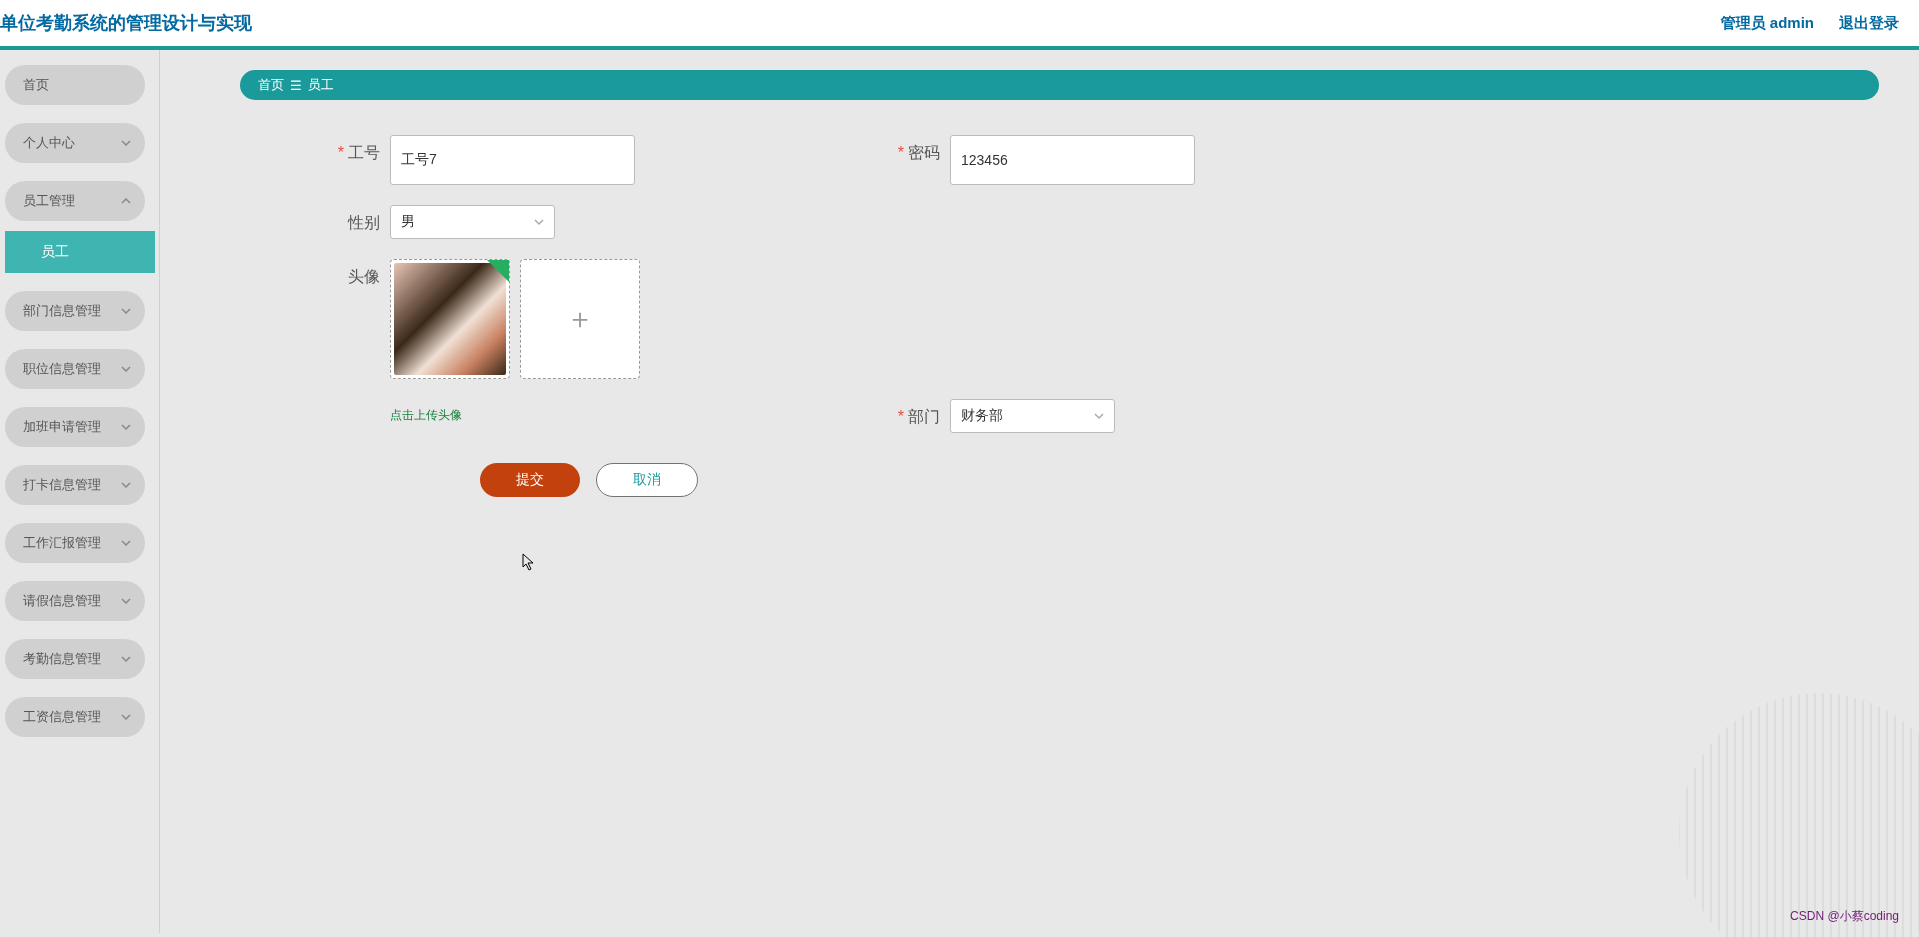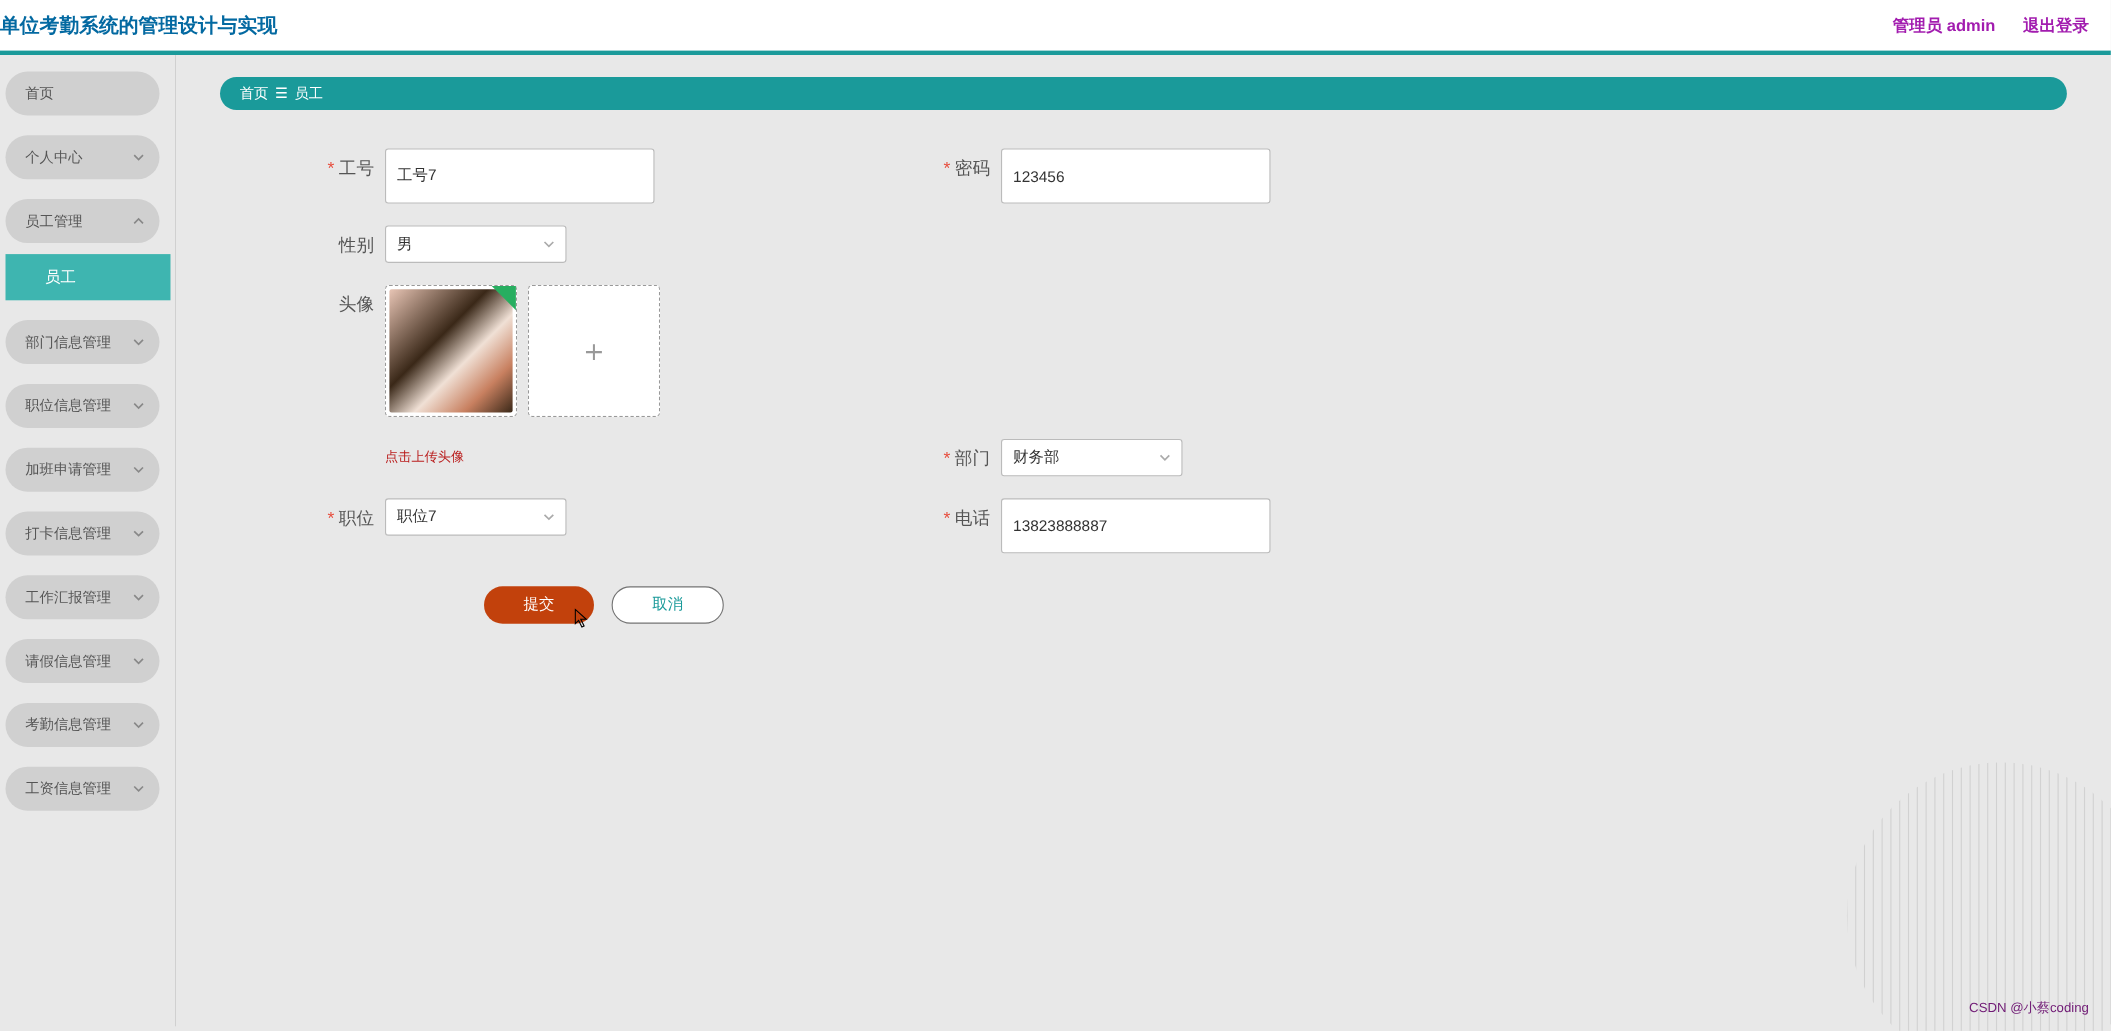--- a/index.html
+++ b/index.html
@@ -1,23 +1,23 @@
 <!DOCTYPE html>
 <html><head>
 <meta charset="utf-8">
 <style>
 * { margin: 0; padding: 0; box-sizing: border-box; }
 body { font-family: "Microsoft YaHei", Arial, sans-serif; background: #e8e8e8; font-size: 14px; color: #333; width: 1919px; height: 937px; overflow: hidden; position: relative; }
 
 .header { height: 50px; background: #fff; display: flex; align-items: center; position: relative; border-bottom: 4px solid #1a9a9a; }
 .header-title { flex: 1; text-align: left; font-weight: bold; font-size: 18px; color: #0369a1; }
-.header-right { position: absolute; right: 20px; display: flex; gap: 25px; align-items: center; font-size: 15px; color: #a21caf; font-weight: bold; }
+.header-right { position: absolute; right: 20px; display: flex; gap: 25px; align-items: center; font-size: 15px; color: #0369a1; font-weight: bold; }
 .header-right span { cursor: pointer; }
 
-.main { display: flex; height: calc(100% - 54px); }
+.main { display: flex; height: calc(100% - 54px); gap: 40px; }
 .sidebar { width: 160px; background: #e8e8e8; padding: 15px 5px; border-right: 1px solid #d0d0d0; overflow-y: auto; }
 .nav-item { height: 40px; background: #d0d0d0; border-radius: 20px; display: flex; align-items: center; padding: 0 18px; margin-bottom: 18px; cursor: pointer; color: #555; font-size: 13px; position: relative; width: 140px; }
 .nav-item.expanded .chevron { transform: rotate(180deg); }
 .chevron { position: absolute; right: 14px; width: 10px; height: 10px; color: #888; }
 .chevron svg { width: 10px; height: 10px; display: block; }
 .sub-item { height: 42px; background: #3eb5b0; color: #fff; display: flex; align-items: center; padding-left: 36px; margin: -8px 0 18px 0; cursor: pointer; font-size: 14px; width: 150px; }
 
 .content { flex: 1; padding: 20px 40px; position: relative; }
 .breadcrumb { background: #1a9a9a; color: #fff; border-radius: 15px; height: 30px; display: flex; align-items: center; padding: 0 18px; font-size: 13px; margin-bottom: 35px; }
 .breadcrumb .sep { margin: 0 6px; font-family: monospace; }
@@ -31,21 +31,21 @@
 .select { height: 34px; border: 1px solid #bbb; border-radius: 3px; padding: 0 10px; font-size: 14px; color: #333; background: #fff; width: 165px; display: flex; align-items: center; position: relative; cursor: pointer; }
 .select .arrow { position: absolute; right: 10px; color: #aaa; }
 .select .arrow svg { width: 10px; height: 10px; }
 
 .upload-area { display: flex; gap: 10px; }
 .upload-box { width: 120px; height: 120px; border: 1px dashed #999; border-radius: 4px; display: flex; align-items: center; justify-content: center; position: relative; background: #fff; }
 .upload-box.has-img { padding: 3px; }
 .upload-box.has-img .img-placeholder { width: 100%; height: 100%; background: linear-gradient(135deg, #e8c5b5 0%, #3a2818 40%, #f0e0d5 60%, #c88060 80%, #3a2818 100%); border-radius: 2px; position: relative; }
 .corner-mark { position: absolute; top: 0; right: 0; width: 0; height: 0; border-left: 22px solid transparent; border-top: 22px solid #27ae60; }
 .plus-icon { font-size: 28px; color: #999; font-weight: 300; }
-.upload-hint { font-size: 12px; color: #b91c1c; margin-top: 8px; }
+.upload-hint { font-size: 12px; color: #15803d; margin-top: 8px; }
 
 .buttons { display: flex; gap: 16px; padding-left: 150px; margin-top: 10px; }
 .btn { height: 34px; padding: 0 36px; border-radius: 17px; font-size: 14px; cursor: pointer; border: none; display: flex; align-items: center; justify-content: center; }
 .btn-primary { background: #c2410c; color: #fff; }
 .btn-cancel { background: #fff; color: #1a9a9a; border: 1px solid #737373; }
 
 .deco-lines { position: absolute; bottom: -40px; right: -40px; width: 280px; height: 280px; pointer-events: none; opacity: 0.5; }
 .watermark { position: absolute; bottom: 8px; right: 20px; font-size: 12px; color: #701a75; }
 .cursor { position: absolute; top: 553px; left: 522px; pointer-events: none; }
 .cursor svg { width: 14px; height: 18px; }
@@ -208,35 +208,20 @@
           <div class="label"><span class="req">*</span><span>部门</span></div>
           <div class="select">
             <span>财务部</span>
             <span class="arrow"><svg viewBox="0 0 10 10">
                   <path d="M1 3 L5 7 L9 3" stroke="currentColor" fill="none" stroke-width="1.5"></path>
                 </svg></span>
           </div>
         </div>
       </div>
 
-      <div class="form-row">
-        <div class="form-col">
-          <div class="label"><span class="req">*</span><span>职位</span></div>
-          <div class="select">
-            <span>职位7</span>
-            <span class="arrow"><svg viewBox="0 0 10 10">
-                  <path d="M1 3 L5 7 L9 3" stroke="currentColor" fill="none" stroke-width="1.5"></path>
-                </svg></span>
-          </div>
-        </div>
-        <div class="form-col">
-          <div class="label"><span class="req">*</span><span>电话</span></div>
-          <input class="input" value="13823888887" style="">
-        </div>
-      </div>
 
       <div class="buttons">
         <button class="btn btn-primary">提交</button>
         <button class="btn btn-cancel">取消</button>
       </div>
     </div>
 
     <svg class="deco-lines" viewBox="0 0 280 280">
       <defs>
           <clipPath id="c">

